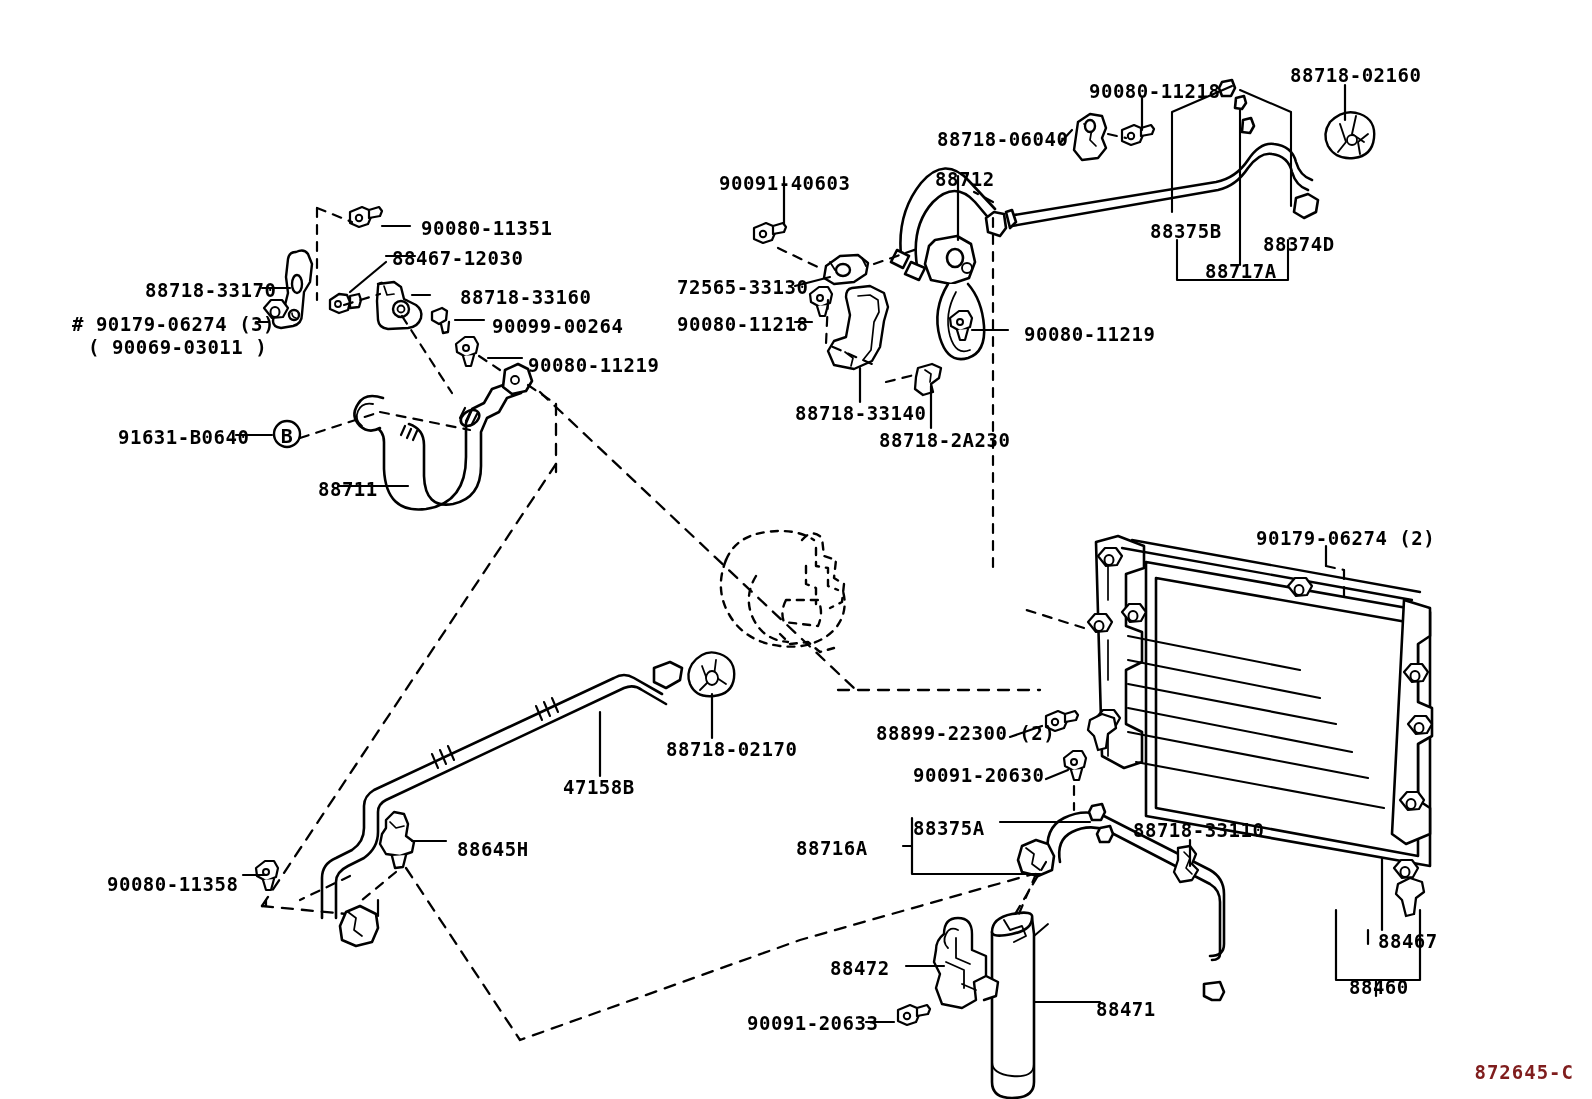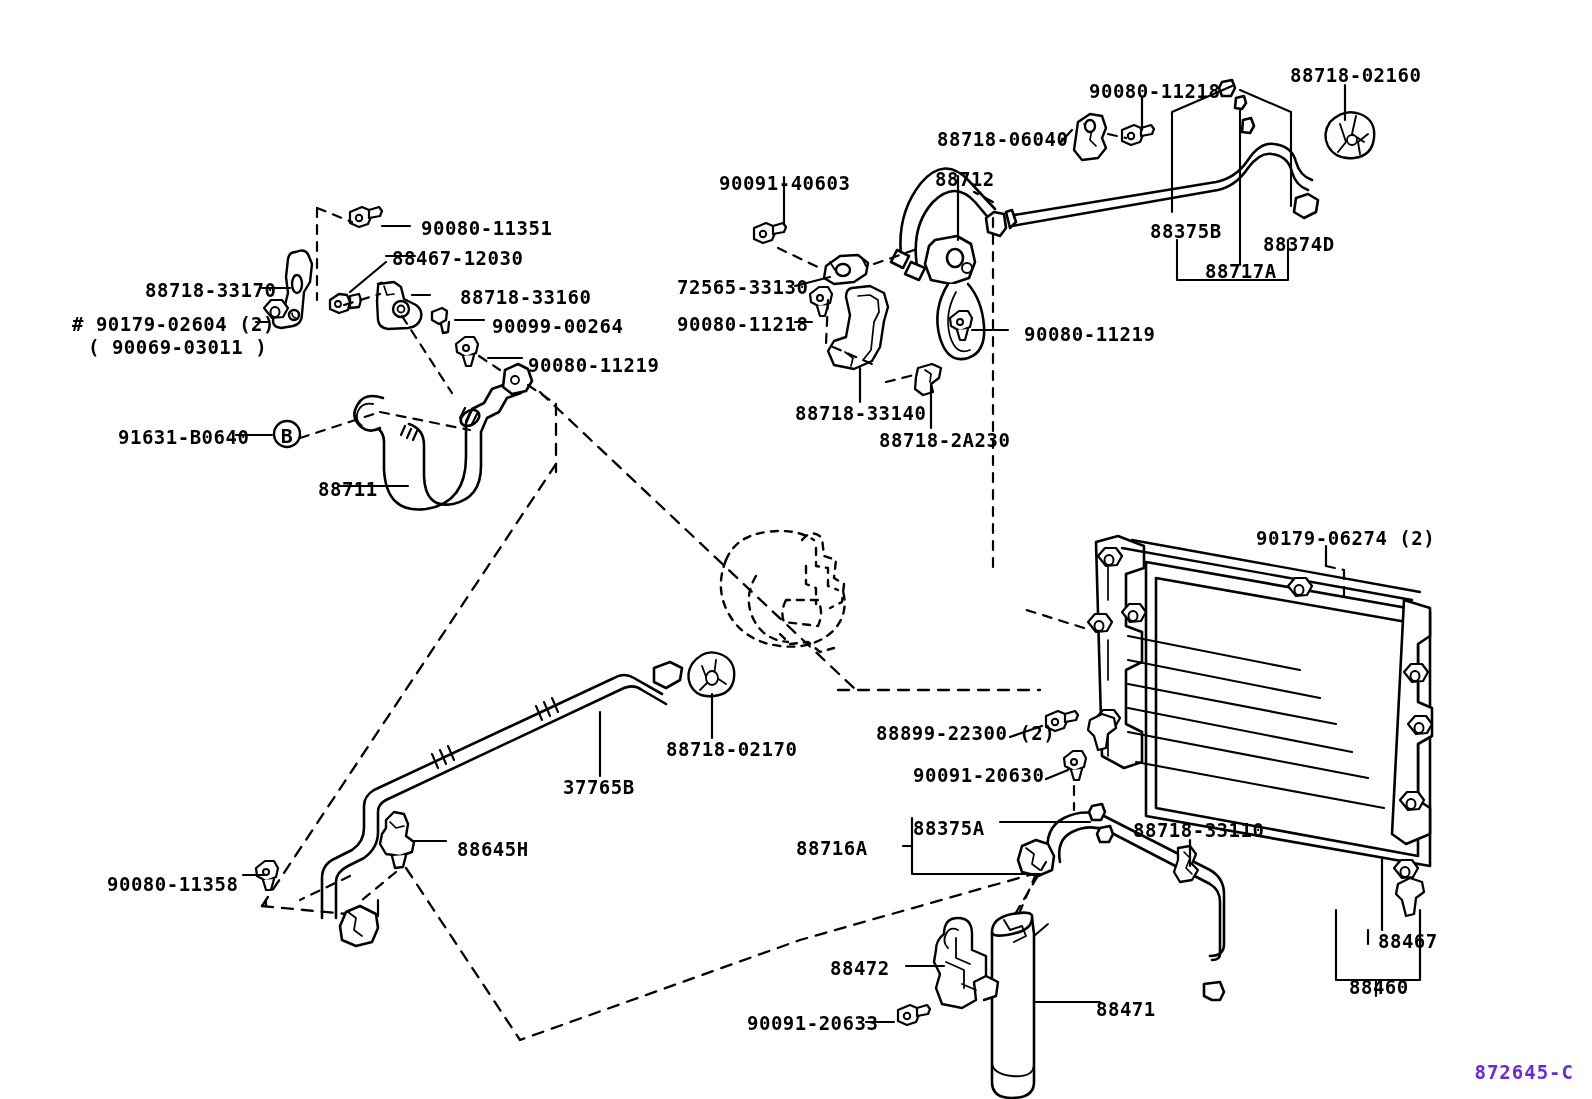--- a/index.html
+++ b/index.html
@@ -19,21 +19,21 @@
     letter-spacing:0.5px;
     color:#000;
     white-space:pre;
     line-height:1.28;
   }
   .lbl.c{transform:translateX(-50%);}
   .sheetcode{
     position:absolute;
     right:18px;bottom:16px;
     font-family:"DejaVu Sans Mono","Liberation Mono",monospace;
-    font-size:19px;font-weight:700;letter-spacing:1px;color:#6d28d9;
+    font-size:19px;font-weight:700;letter-spacing:1px;color:#7f1d1d;
   }
 </style>
 </head>
 <body>
 
 <div id="sheet">
 
   <svg id="art" viewBox="0 0 1592 1099" xmlns="http://www.w3.org/2000/svg">
     <defs>
       <g id="boltA">
@@ -425,21 +425,21 @@
         <path d="M1368,930 L1368,944"></path>
       </g>
 
     </g>
   </svg>
 
   <div class="lbl" style="left:421px;top:216px;">90080-11351</div>
   <div class="lbl" style="left:392px;top:246px;">88467-12030</div>
   <div class="lbl" style="left:145px;top:278px;">88718-33170</div>
   <div class="lbl" style="left:460px;top:285px;">88718-33160</div>
-  <div class="lbl" style="left:72px;top:312px;"># 90179-02604 (2)</div>
+  <div class="lbl" style="left:72px;top:312px;"># 90179-06274 (3)</div>
   <div class="lbl" style="left:88px;top:335px;">( 90069-03011 )</div>
   <div class="lbl" style="left:492px;top:314px;">90099-00264</div>
   <div class="lbl" style="left:528px;top:353px;">90080-11219</div>
   <div class="lbl" style="left:118px;top:425px;">91631-B0640</div>
   <div class="lbl" style="left:318px;top:477px;">88711</div>
   <div class="lbl" style="left:719px;top:171px;">90091-40603</div>
   <div class="lbl" style="left:677px;top:275px;">72565-33130</div>
   <div class="lbl" style="left:677px;top:312px;">90080-11218</div>
   <div class="lbl" style="left:795px;top:401px;">88718-33140</div>
   <div class="lbl" style="left:879px;top:428px;">88718-2A230</div>
@@ -452,21 +452,21 @@
   <div class="lbl" style="left:1263px;top:232px;text-align:center;">88374D</div>
   <div class="lbl" style="left:1205px;top:259px;">88717A</div>
   <div class="lbl" style="left:1256px;top:526px;">90179-06274 (2)</div>
   <div class="lbl" style="left:876px;top:721px;">88899-22300 (2)</div>
   <div class="lbl" style="left:913px;top:763px;">90091-20630</div>
   <div class="lbl" style="left:913px;top:816px;">88375A</div>
   <div class="lbl" style="left:796px;top:836px;text-align:center;">88716A</div>
   <div class="lbl" style="left:1133px;top:818px;">88718-33110</div>
   <div class="lbl" style="left:1378px;top:929px;">88467</div>
   <div class="lbl" style="left:1349px;top:975px;">88460</div>
-  <div class="lbl" style="left:563px;top:775px;">37765B</div>
+  <div class="lbl" style="left:563px;top:775px;">47158B</div>
   <div class="lbl" style="left:666px;top:737px;">88718-02170</div>
   <div class="lbl" style="left:457px;top:837px;">88645H</div>
   <div class="lbl" style="left:107px;top:872px;">90080-11358</div>
   <div class="lbl" style="left:830px;top:956px;">88472</div>
   <div class="lbl" style="left:1096px;top:997px;">88471</div>
   <div class="lbl" style="left:747px;top:1011px;text-align:right;">90091-20633</div>
   <div class="lbl c" style="left:287px;top:424px;font-size:20px;">B</div>
 
   <div class="sheetcode">872645-C</div>
 

